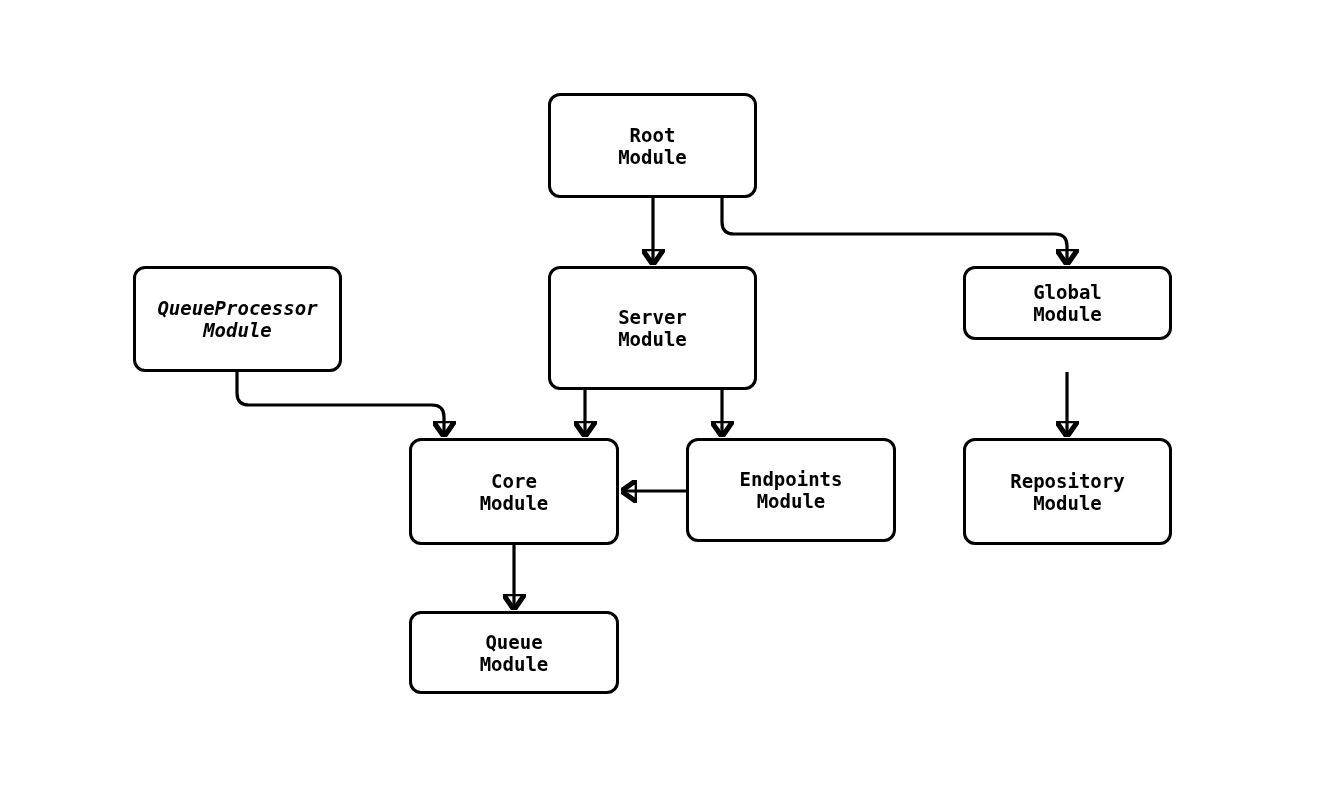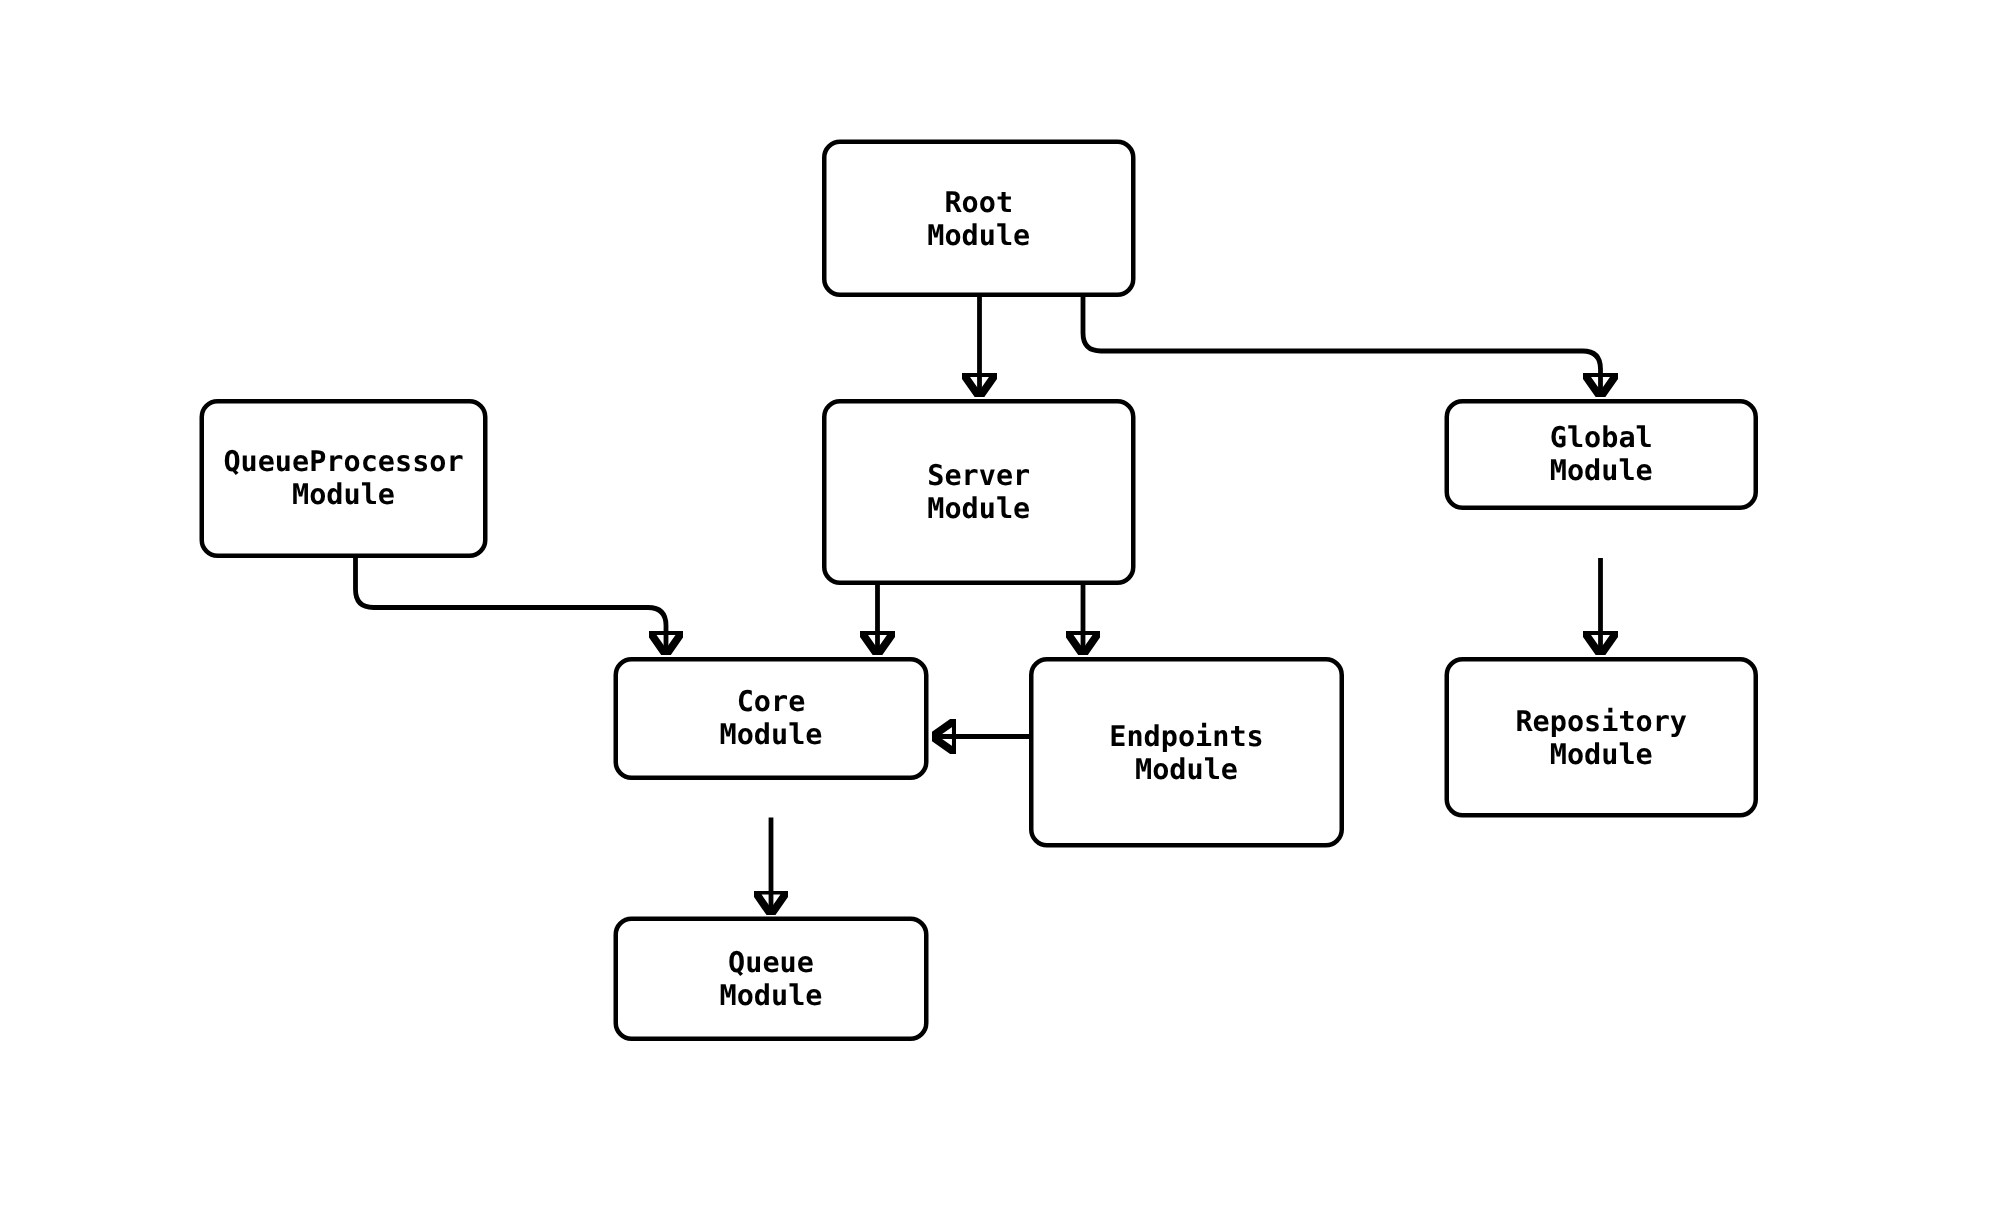--- a/index.html
+++ b/index.html
@@ -70,41 +70,41 @@
     <path d="M686,491 L622,491" marker-end="url(#arrow)"></path>
     <path d="M1067,372 L1067,436" marker-end="url(#arrow)"></path>
     <path d="M514,545 L514,609" marker-end="url(#arrow)"></path>
   </svg>
 
   <div class="node" style="left:548px; top:93px; width:209px; height:105px;">
     <span class="label">Root
 Module</span>
   </div>
 
-  <div class="node" style="left:133px; top:266px; width:192px; height:106px;">
+  <div class="node" style="left:133px; top:266px; width:209px; height:106px;font-style:italic;">
     <span class="label">QueueProcessor
 Module</span>
   </div>
 
   <div class="node" style="left:548px; top:266px; width:209px; height:124px;">
     <span class="label">Server
 Module</span>
   </div>
 
   <div class="node" style="left:963px; top:266px; width:209px; height:74px;">
     <span class="label">Global
 Module</span>
   </div>
 
-  <div class="node" style="left:409px; top:438px; width:210px; height:82px;">
+  <div class="node" style="left:409px; top:438px; width:210px; height:107px;">
     <span class="label">Core
 Module</span>
   </div>
 
-  <div class="node" style="left:686px; top:438px; width:210px; height:127px;">
+  <div class="node" style="left:686px; top:438px; width:210px; height:104px;">
     <span class="label">Endpoints
 Module</span>
   </div>
 
   <div class="node" style="left:963px; top:438px; width:209px; height:107px;">
     <span class="label">Repository
 Module</span>
   </div>
 
   <div class="node" style="left:409px; top:611px; width:210px; height:83px;">

